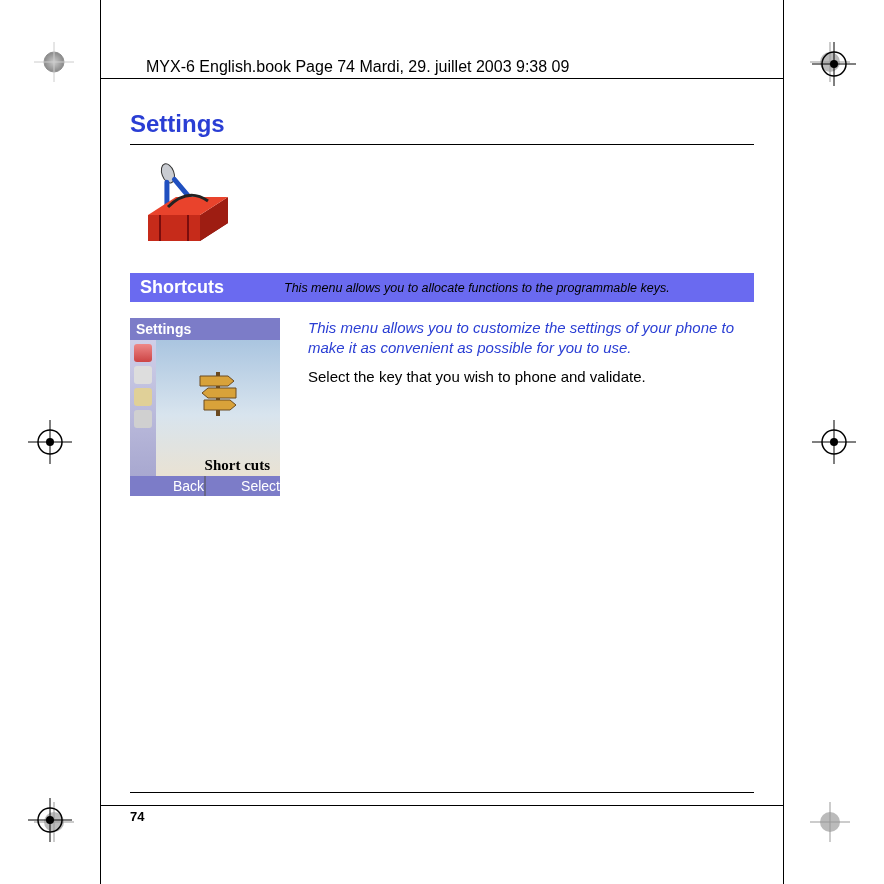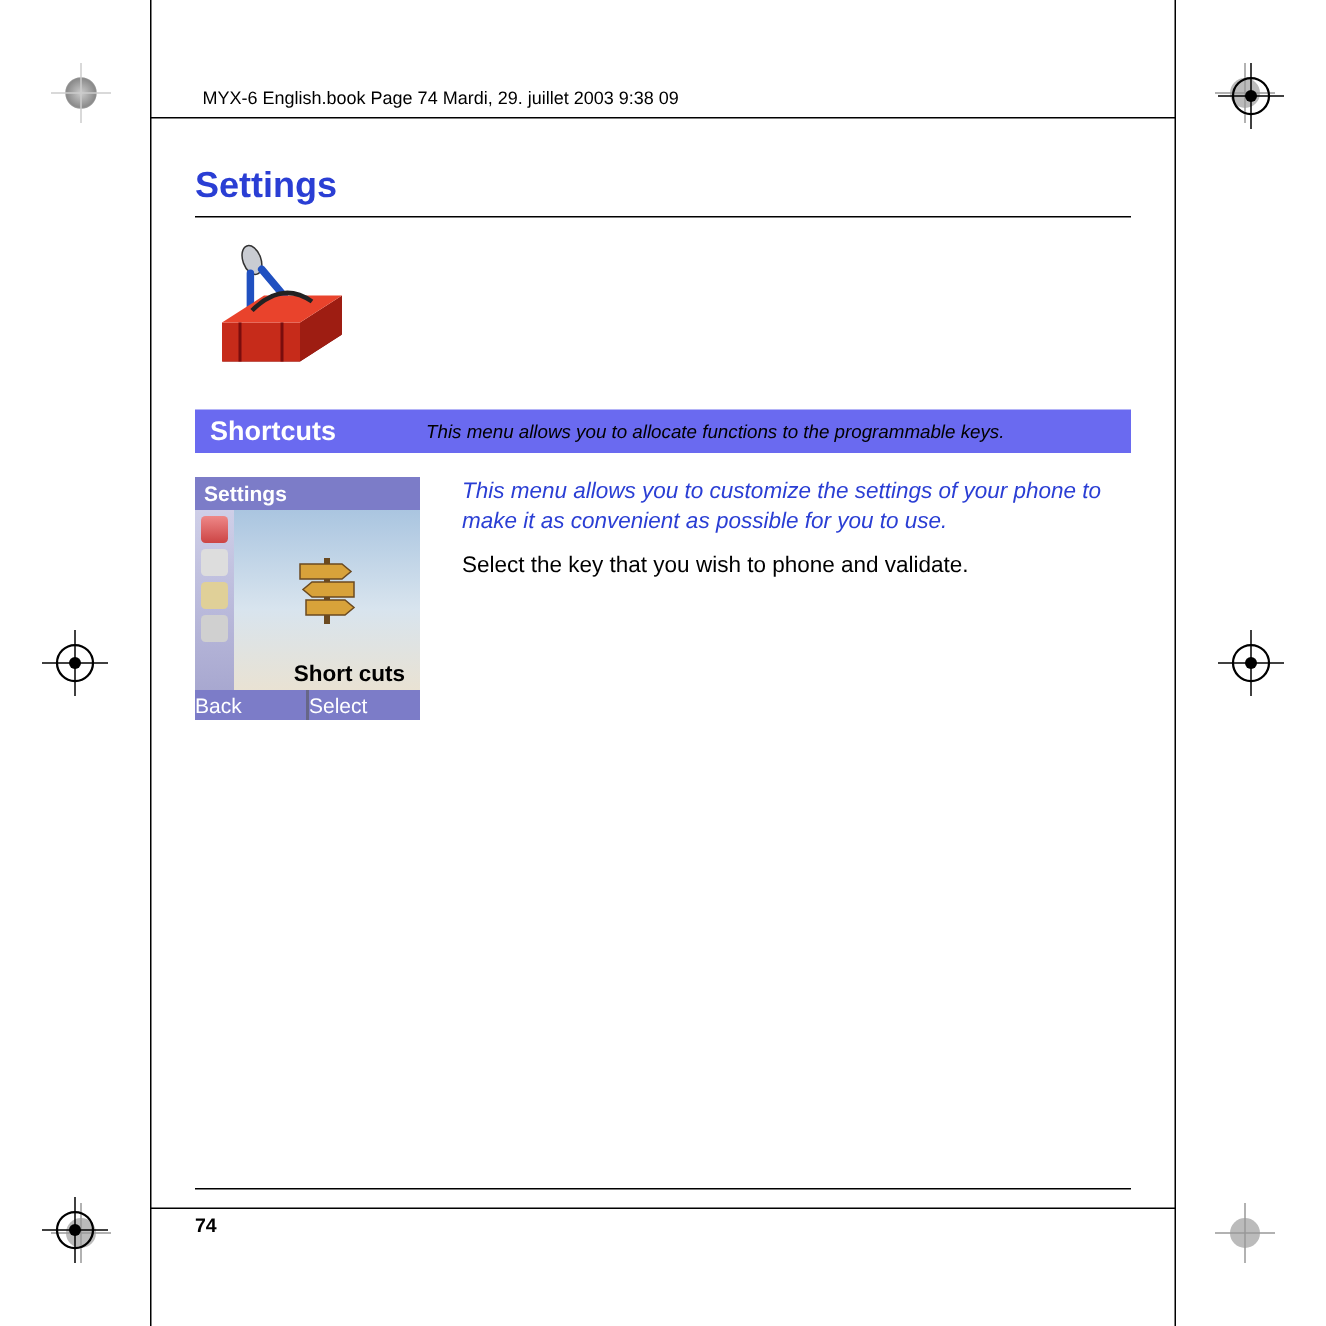--- a/index.html
+++ b/index.html
@@ -51,22 +51,22 @@
     left: 100px;
     right: 100px;
     height: 1px;
     background: #000;
   }
   .hline.top    { top: 78px; }
   .hline.bottom { bottom: 78px; }
   .header-text {
     position: absolute;
     top: 58px;
-    left: 135px;
-    font-size: 12px;
+    left: 146px;
+    font-size: 16px;
     color: #000;
   }
   .content {
     position: absolute;
     left: 130px;
     right: 130px;
     top: 110px;
   }
   h1.page-title {
     color: #2a3ed4;
@@ -112,24 +112,25 @@
     flex-shrink: 0;
   }
   .phone-header {
     background: #7c7cc8;
     color: #fff;
     font-weight: bold;
     font-size: 14px;
     padding: 3px 6px;
   }
   .phone-screen {
-    height: 120px;
+    height: 136px;
     position: relative;
     background: linear-gradient(to bottom, #aac5e0 0%, #d8e4ee 55%, #e9e2d3 100%);
     overflow: hidden;
+    font-family: Liberation Serif, serif;
   }
   .phone-sidebar {
     position: absolute;
     left: 0; top: 0; bottom: 0;
     width: 26px;
     background: linear-gradient(to bottom, #cfcfe8, #a8a8d0);
     display: flex;
     flex-direction: column;
     justify-content: flex-start;
     gap: 4px;
@@ -153,21 +154,21 @@
     font-weight: bold;
     font-size: 15px;
     color: #000;
   }
   .phone-softkeys {
     display: flex;
     background: #7c7cc8;
   }
   .softkey {
     flex: 1;
-    text-align: left;
+    text-align: right;
     color: #fff;
     font-size: 14px;
     padding: 2px 0;
     border-right: 2px solid #666688;
   }
   .softkey:last-child { border-right: none; }
   .body-text {
     flex: 1;
     font-size: 15px;
     line-height: 1.35;

